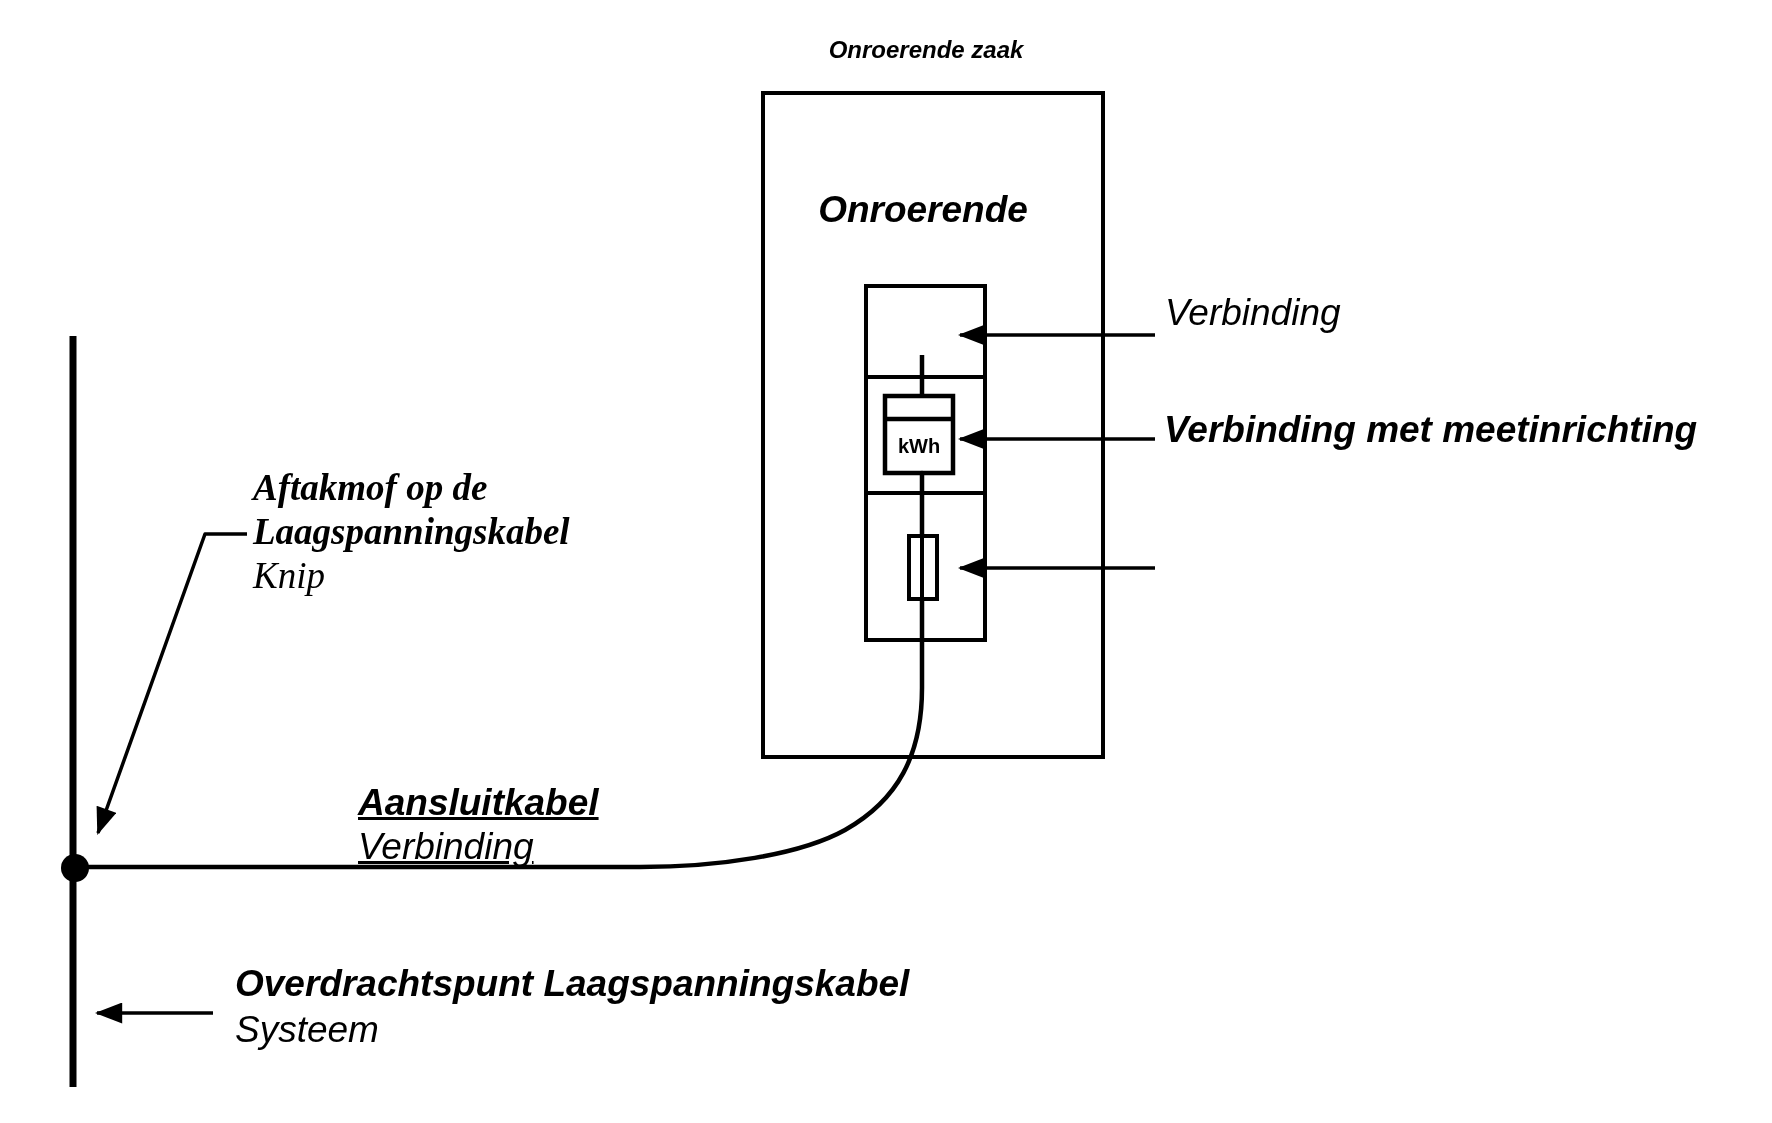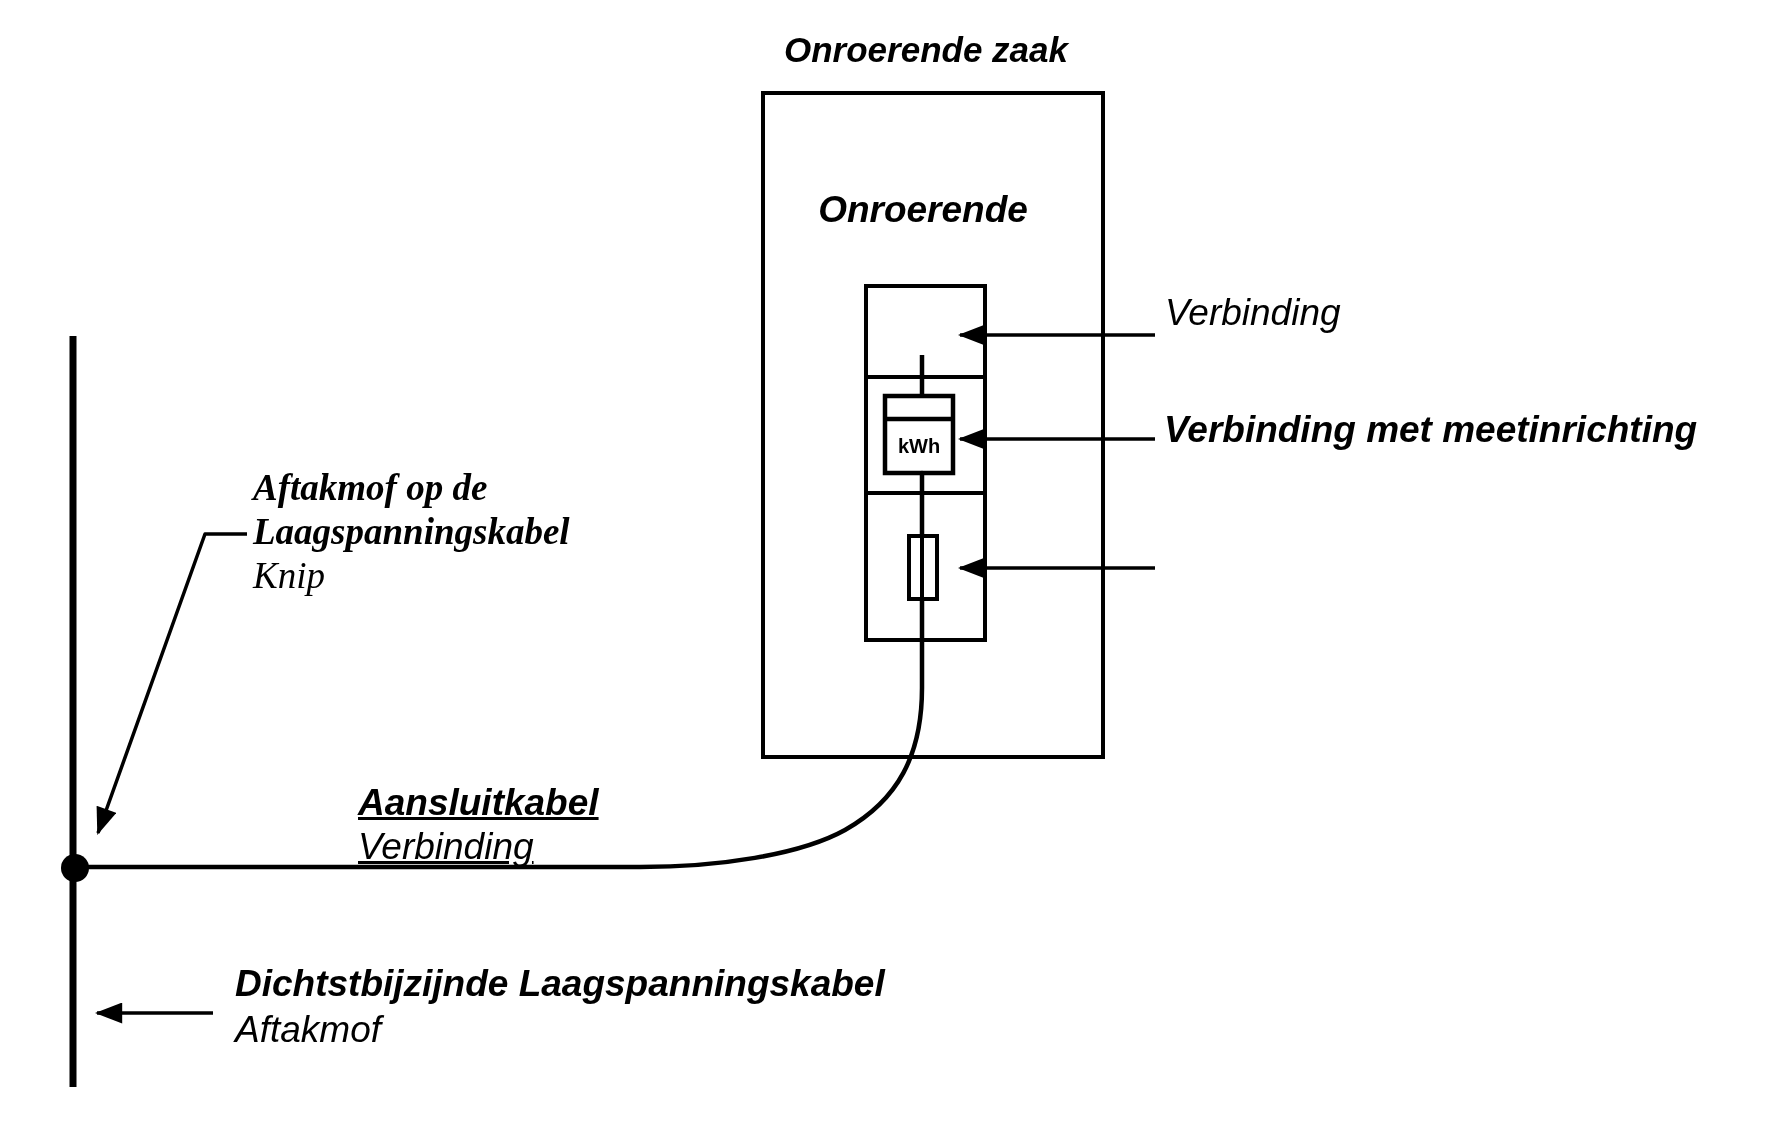--- a/index.html
+++ b/index.html
@@ -16,21 +16,21 @@
     color:#000;
     font-style:italic;
     font-weight:700;
     font-size:37px;
     line-height:44px;
     white-space:nowrap;
   }
   .lbl .sub{font-weight:400;display:block;}
   .lbl .b{font-weight:700;display:block;}
   .centered{transform:translateX(-50%);}
-  #title-label{font-size:35px;text-align:center;}
+  #title-label{font-size:24px;text-align:center;}
   #kwh-label{
     position:absolute;
     left:885px;top:431px;width:68px;
     text-align:center;
     font-style:normal;font-weight:700;font-size:20px;line-height:30px;
     color:#000;
   }
 </style>
 </head>
 <body>
@@ -90,17 +90,17 @@
     <span class="b">Laagspanningskabel</span>
     <span class="sub">Knip</span>
   </div>
 
   <div class="lbl" style="left:358px;top:781px;text-decoration:underline;">
     <span class="b">Aansluitkabel</span>
     <span class="sub">Verbinding</span>
   </div>
 
   <div class="lbl" style="left:235px;top:961px;line-height:46px;">
-    <span class="b">Dichtstbijzijnde Laagspanningskabel</span>
-    <span class="sub">Aftakmof</span>
+    <span class="b">Overdrachtspunt Laagspanningskabel</span>
+    <span class="sub">Systeem</span>
   </div>
 
 </div>
 
 </body></html>

